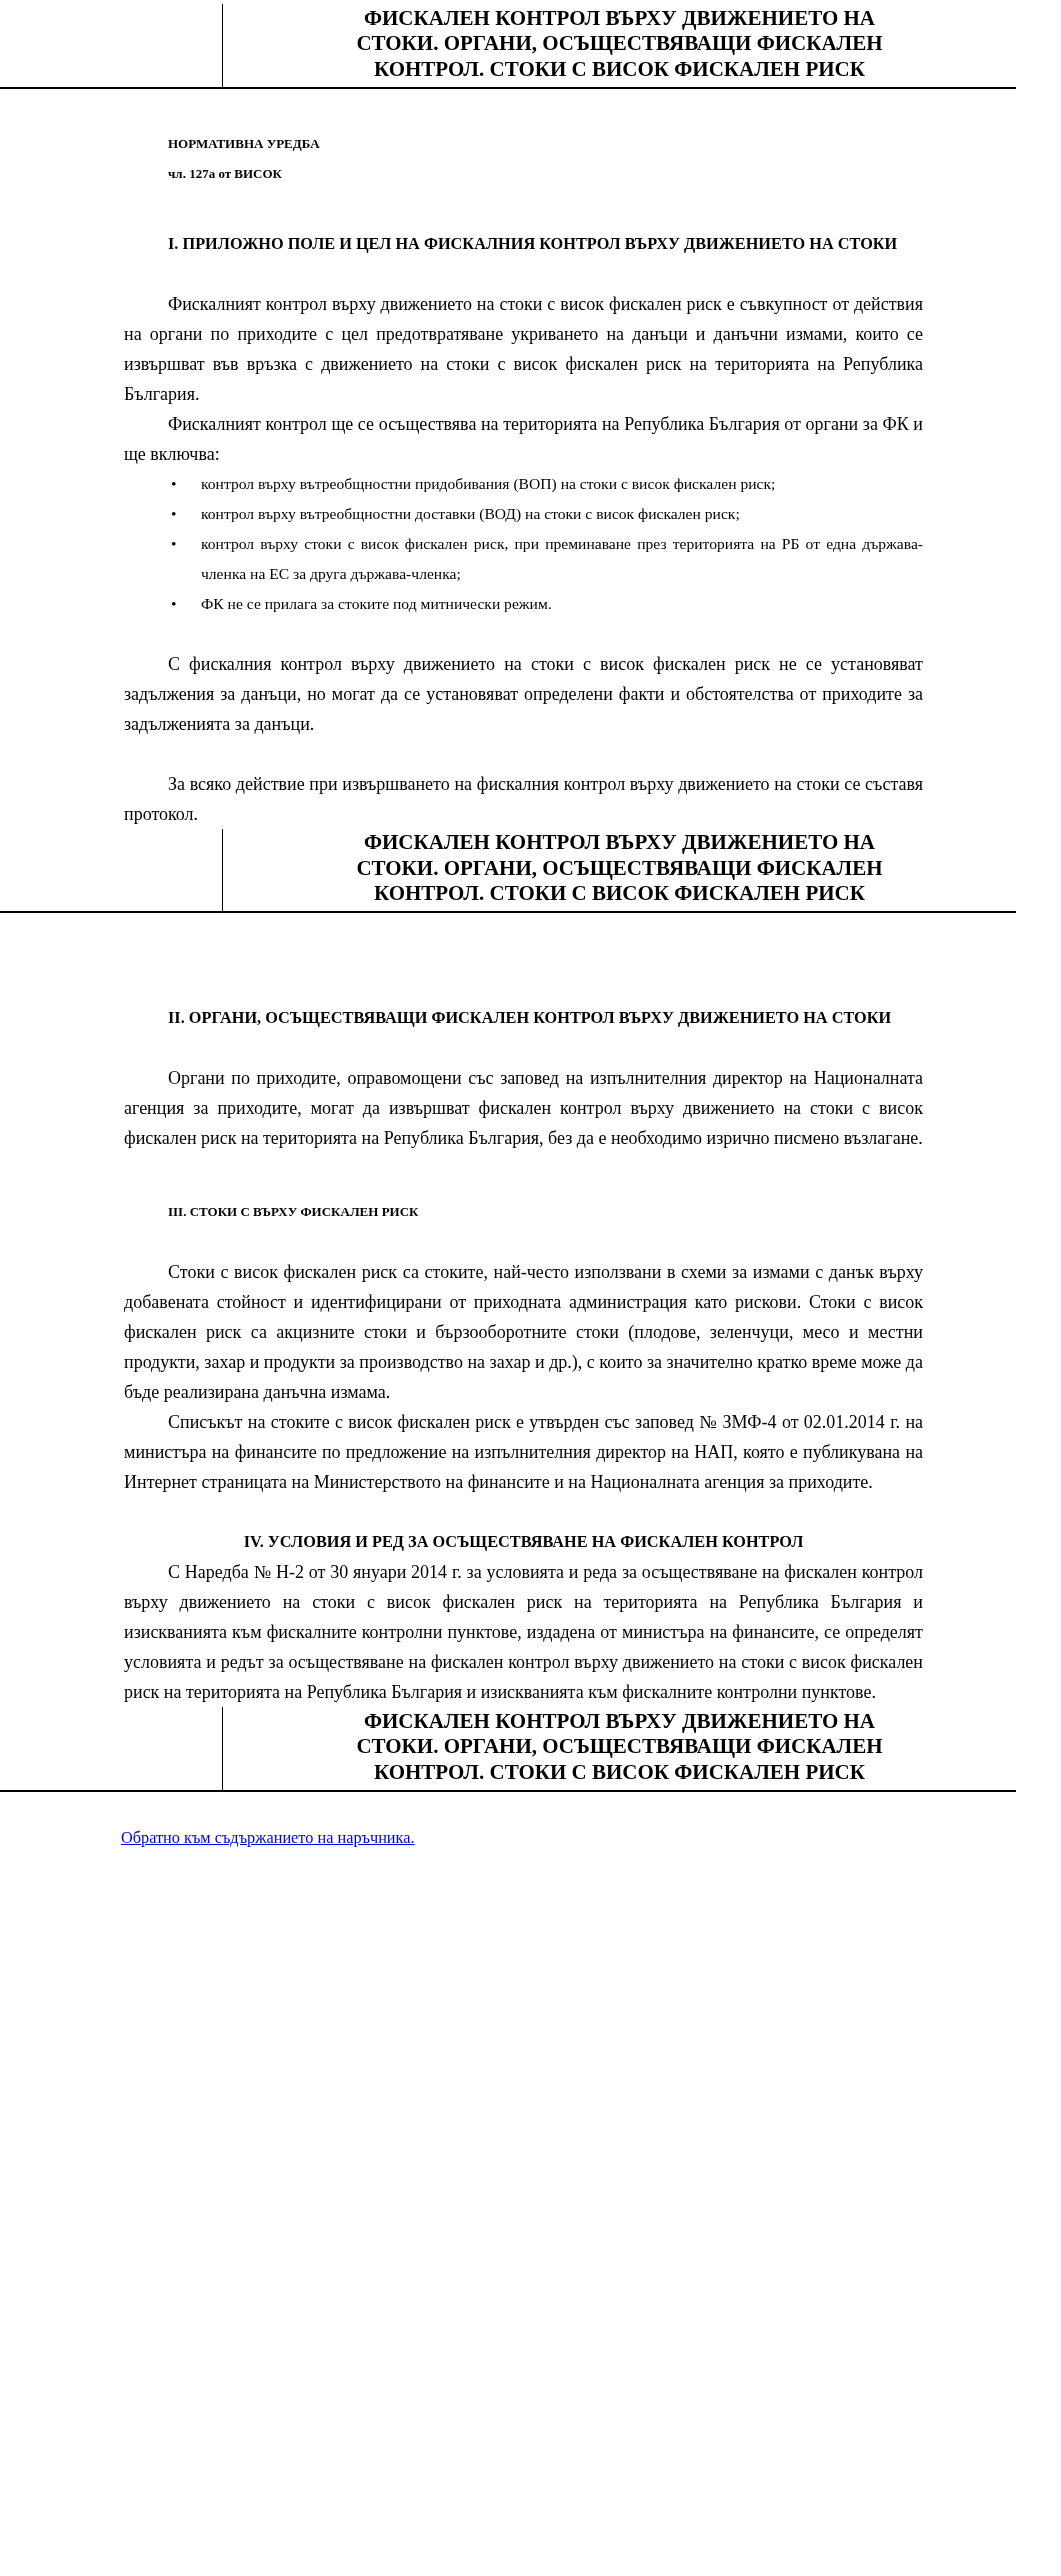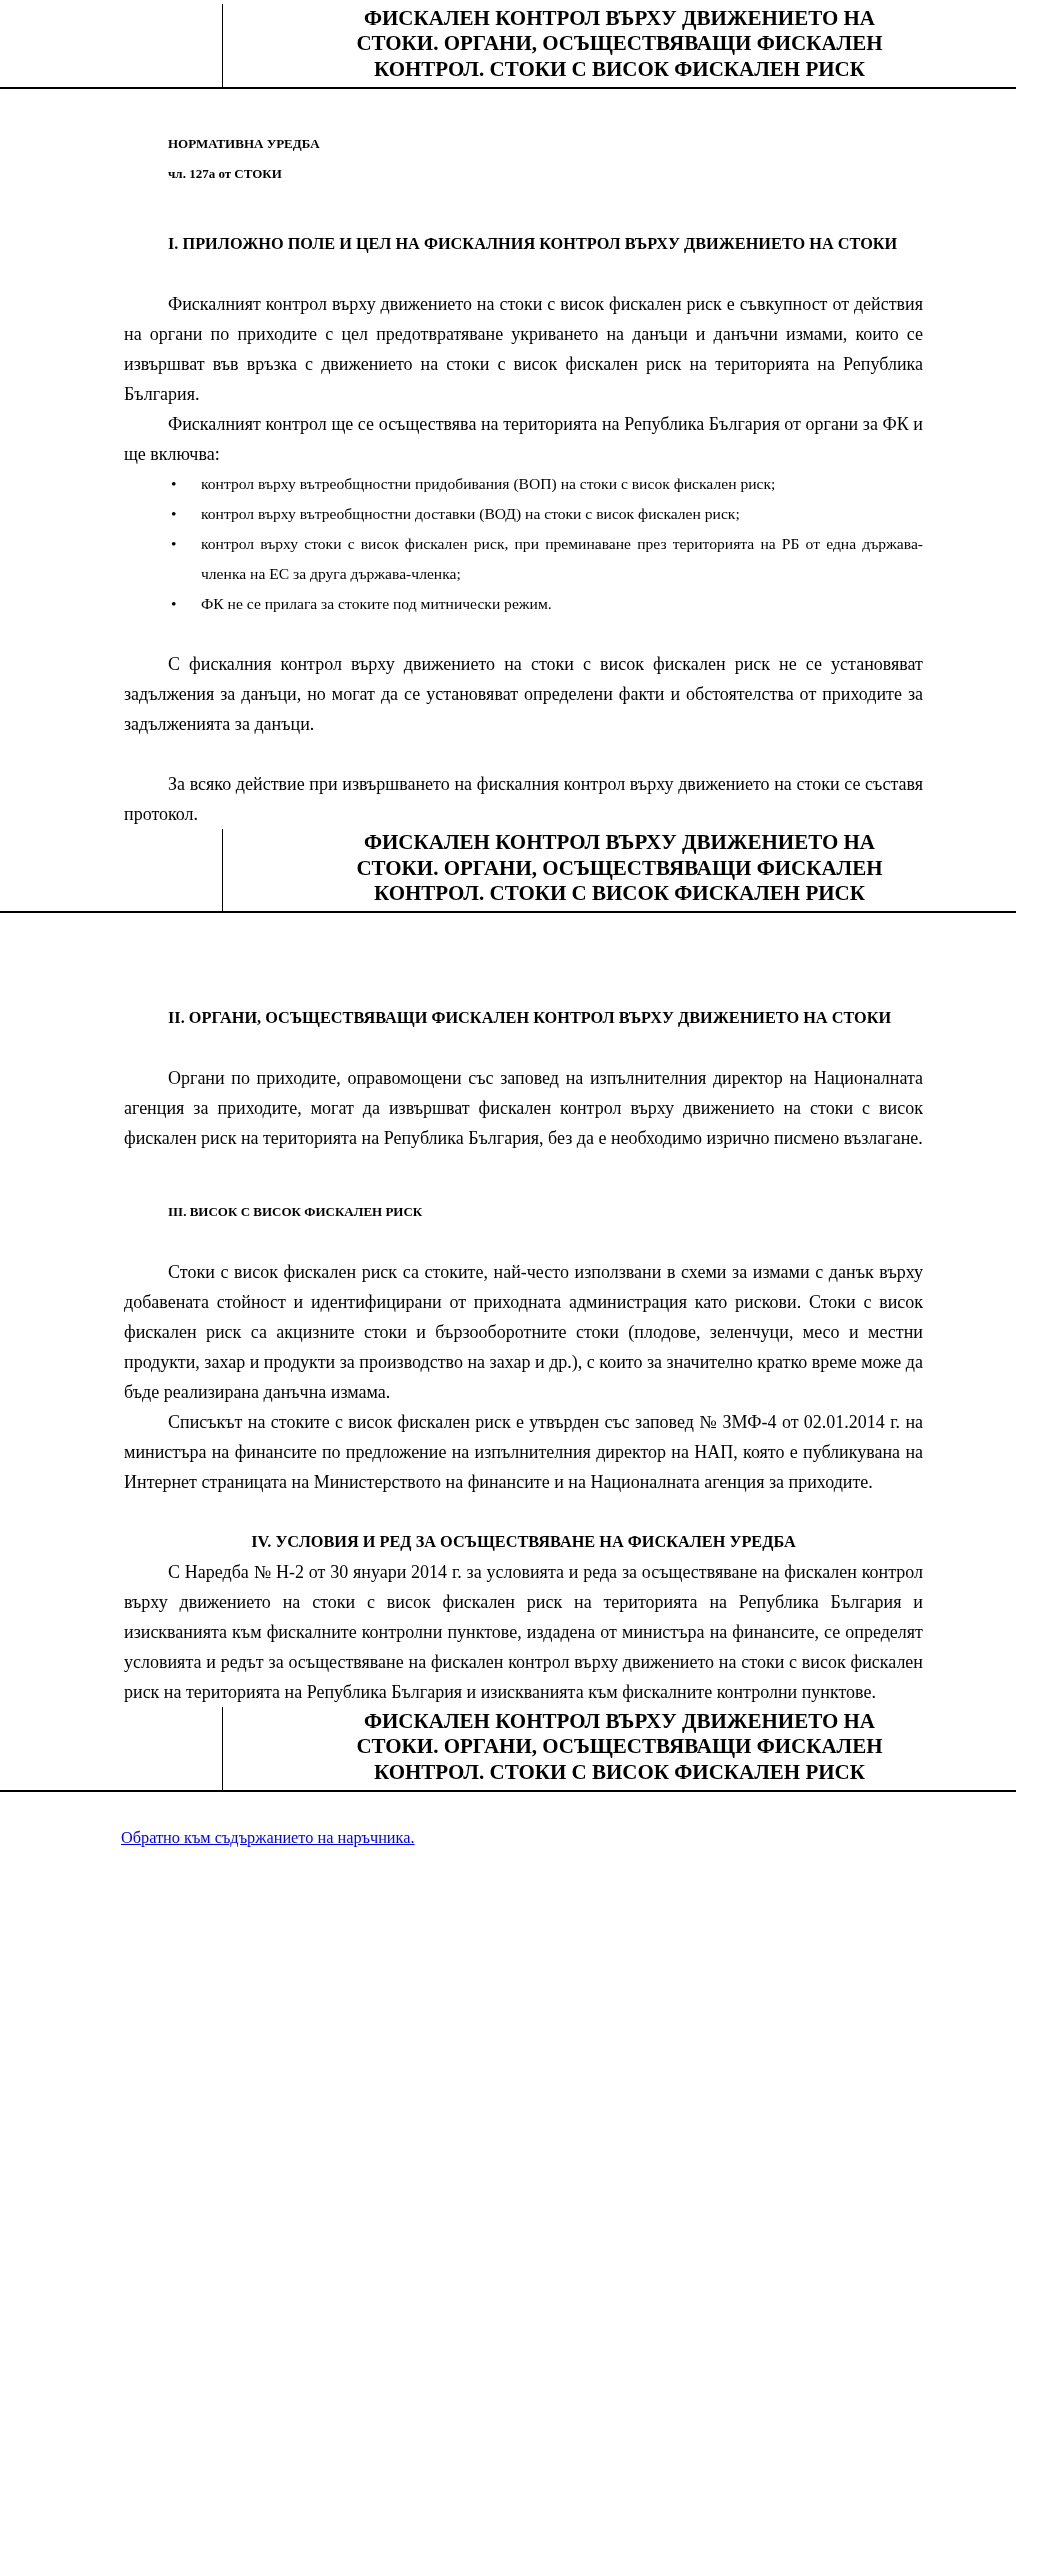--- a/index.html
+++ b/index.html
@@ -152,21 +152,21 @@
     </div>
     <div class="hdr-rule-h"></div>
   </div>
 
   <div class="body-area">
     <div class="content">
 
       <div class="vspace-56"></div>
 
       <p class="h-left-ind">НОРМАТИВНА УРЕДБА</p>
-      <p class="h-left-ind">чл. 127а от СТОКИ</p>
+      <p class="h-left-ind">чл. 127а от ВИСОК</p>
 
       <div class="vspace-56"></div>
 
       <p class="h-sec indent">I.  ПРИЛОЖНО  ПОЛЕ  И  ЦЕЛ  НА  ФИСКАЛНИЯ  КОНТРОЛ  ВЪРХУ ДВИЖЕНИЕТО НА СТОКИ</p>
 
       <div class="vspace-42"></div>
 
       <p class="indent">Фискалният контрол върху движението на стоки с висок фискален риск е съвкупност от действия на органи по приходите с цел предотвратяване укриването на данъци и данъчни измами, които се извършват във връзка с движението на стоки с висок фискален риск на територията на Република България.</p>
       <p class="indent">Фискалният контрол ще се осъществява на територията на Република България от органи за ФК и ще включва:</p>
 
@@ -223,30 +223,30 @@
 
       <p class="h-sec indent">II.   ОРГАНИ,   ОСЪЩЕСТВЯВАЩИ   ФИСКАЛЕН   КОНТРОЛ   ВЪРХУ ДВИЖЕНИЕТО НА СТОКИ</p>
 
       <div class="vspace-42"></div>
 
       <p class="indent">Органи по приходите, оправомощени със заповед на изпълнителния директор на Националната агенция за приходите, могат да извършват фискален контрол върху движението на стоки с висок фискален риск на територията на Република България, без да е необходимо изрично писмено възлагане.</p>
 
       <div class="vspace-42"></div>
       <div class="vspace-20"></div>
 
-      <p class="h-left-ind">III. ВИСОК С ВИСОК ФИСКАЛЕН РИСК</p>
+      <p class="h-left-ind">III. СТОКИ С ВЪРХУ ФИСКАЛЕН РИСК</p>
 
       <div class="vspace-42"></div>
 
       <p class="indent">Стоки с висок фискален риск са стоките, най-често използвани в схеми за измами с данък върху добавената стойност и идентифицирани от приходната администрация като рискови. Стоки с висок фискален риск са  акцизните стоки и бързооборотните стоки (плодове, зеленчуци, месо и местни продукти, захар и продукти за производство на захар и др.), с които за значително кратко време може да бъде реализирана данъчна измама.</p>
       <p class="indent">Списъкът на стоките с висок фискален риск е утвърден със заповед № ЗМФ-4 от 02.01.2014 г. на министъра на финансите по предложение на изпълнителния директор на НАП, която е публикувана на Интернет страницата на Министерството на финансите и на Националната агенция за приходите.</p>
 
       <div class="vspace-42"></div>
 
-      <p class="h-center">IV. УСЛОВИЯ И РЕД ЗА ОСЪЩЕСТВЯВАНЕ НА ФИСКАЛЕН УРЕДБА</p>
+      <p class="h-center">IV. УСЛОВИЯ И РЕД ЗА ОСЪЩЕСТВЯВАНЕ НА ФИСКАЛЕН КОНТРОЛ</p>
 
       <p class="indent">С Наредба № Н-2 от 30 януари 2014 г. за условията и реда за осъществяване на фискален контрол върху движението на стоки с висок фискален риск на територията на Република България и изискванията към фискалните контролни пунктове, издадена от министъра на финансите, се определят условията и редът за осъществяване на фискален контрол върху движението на стоки с висок фискален риск на територията на Република България и изискванията към фискалните контролни пунктове.</p>
 
     </div>
   </div>
 
   <div class="hdr">
     <div class="hdr-inner">
       <div class="hdr-left"></div>
       <div class="hdr-rule-v"></div>

